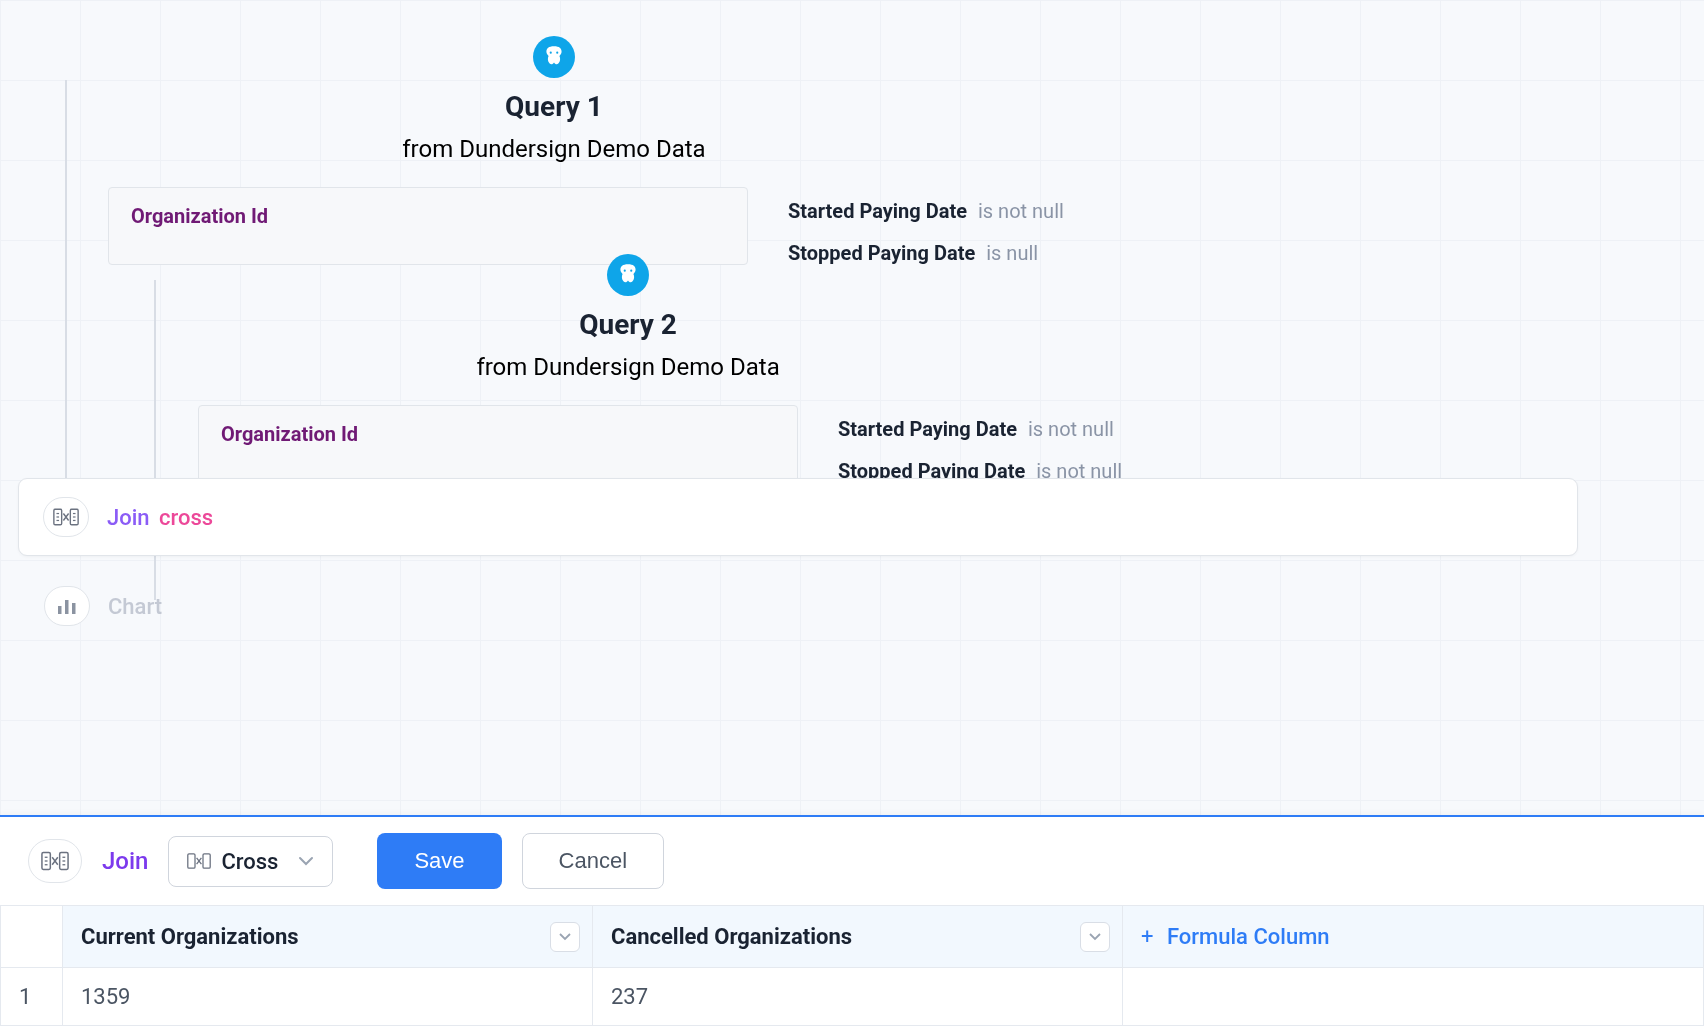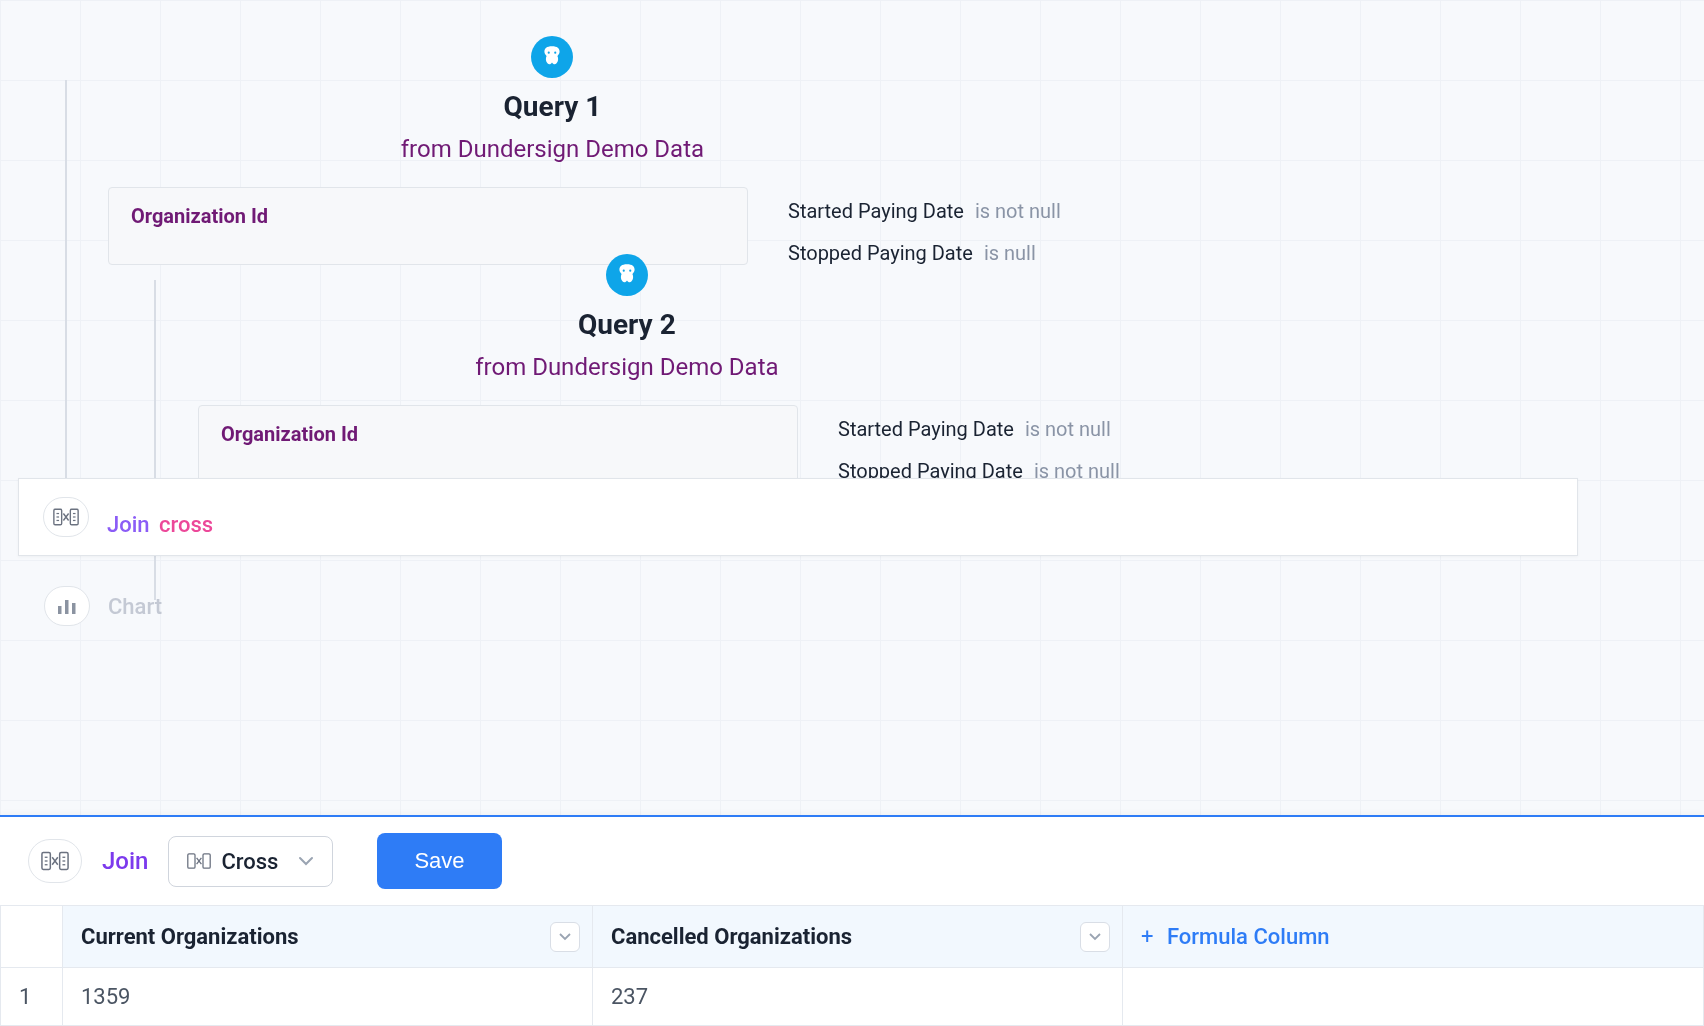--- a/index.html
+++ b/index.html
@@ -51,21 +51,21 @@
     }
     .db-icon svg { width: 26px; height: 26px; }
     .query-title {
       font-size: 28px;
       font-weight: 700;
       color: #1a2332;
     }
     .query-subtitle {
       font-size: 24px;
       font-weight: 400;
-      color: #701a75;
+      color: #000000;
     }
     
     .query-body {
       display: flex;
       gap: 40px;
       margin-top: 24px;
     }
     
     .field-pill {
       background: #f7f8fa;
@@ -80,39 +80,39 @@
     
     .conditions {
       display: flex;
       flex-direction: column;
       gap: 18px;
       padding-top: 12px;
     }
     .condition {
       font-size: 20px;
     }
-    .cond-field { font-weight: 400; color: #1a2332; }
+    .cond-field { font-weight: 700; color: #1a2332; }
     .cond-op { font-weight: 400; color: #8a94a6; margin-left: 6px; margin-top: 28px; }
     
     
     .vline {
       position: absolute;
       width: 2px;
       background: #d8dde5;
     }
     
     
     .join-card {
       position: absolute;
       background: #fff;
       border: 1px solid #e1e5ea;
-      border-radius: 0;
+      border-radius: 9px;
       box-shadow: 0 1px 3px rgba(0,0,0,0.04);
       display: flex;
-      align-items: flex-end;
+      align-items: center;
       padding: 18px 24px;
       gap: 18px;
     }
     .join-icon-badge {
       width: 46px;
       height: 40px;
       border-radius: 20px;
       background: #fff;
       border: 1px solid #e1e5ea;
       display: flex;
@@ -384,20 +384,21 @@
         <rect x="1" y="2" width="9" height="18" rx="1.5" fill="none" stroke="#6b7280" stroke-width="1.6"></rect>
         <rect x="20" y="2" width="9" height="18" rx="1.5" fill="none" stroke="#6b7280" stroke-width="1.6"></rect>
         <path d="M12 7 L18 15 M12 15 L18 7" stroke="#6b7280" stroke-width="1.6"></path>
       </svg>
       <span class="dropdown-text">Cross</span>
       <svg class="chev" width="16" height="10" viewBox="0 0 16 10">
         <path d="M2 2 L8 8 L14 2" stroke="#9aa4b2" stroke-width="2" fill="none" stroke-linecap="round"></path>
       </svg>
     </div>
     <button class="btn btn-primary" style="margin-left: 24px;">Save</button>
+    <button class="btn btn-secondary">Cancel</button>
   </div>
 
   <table class="result-table">
     <colgroup>
       <col class="rownum-col">
       <col style="width: 530px;">
       <col style="width: 530px;">
       <col>
     </colgroup>
     <thead>

